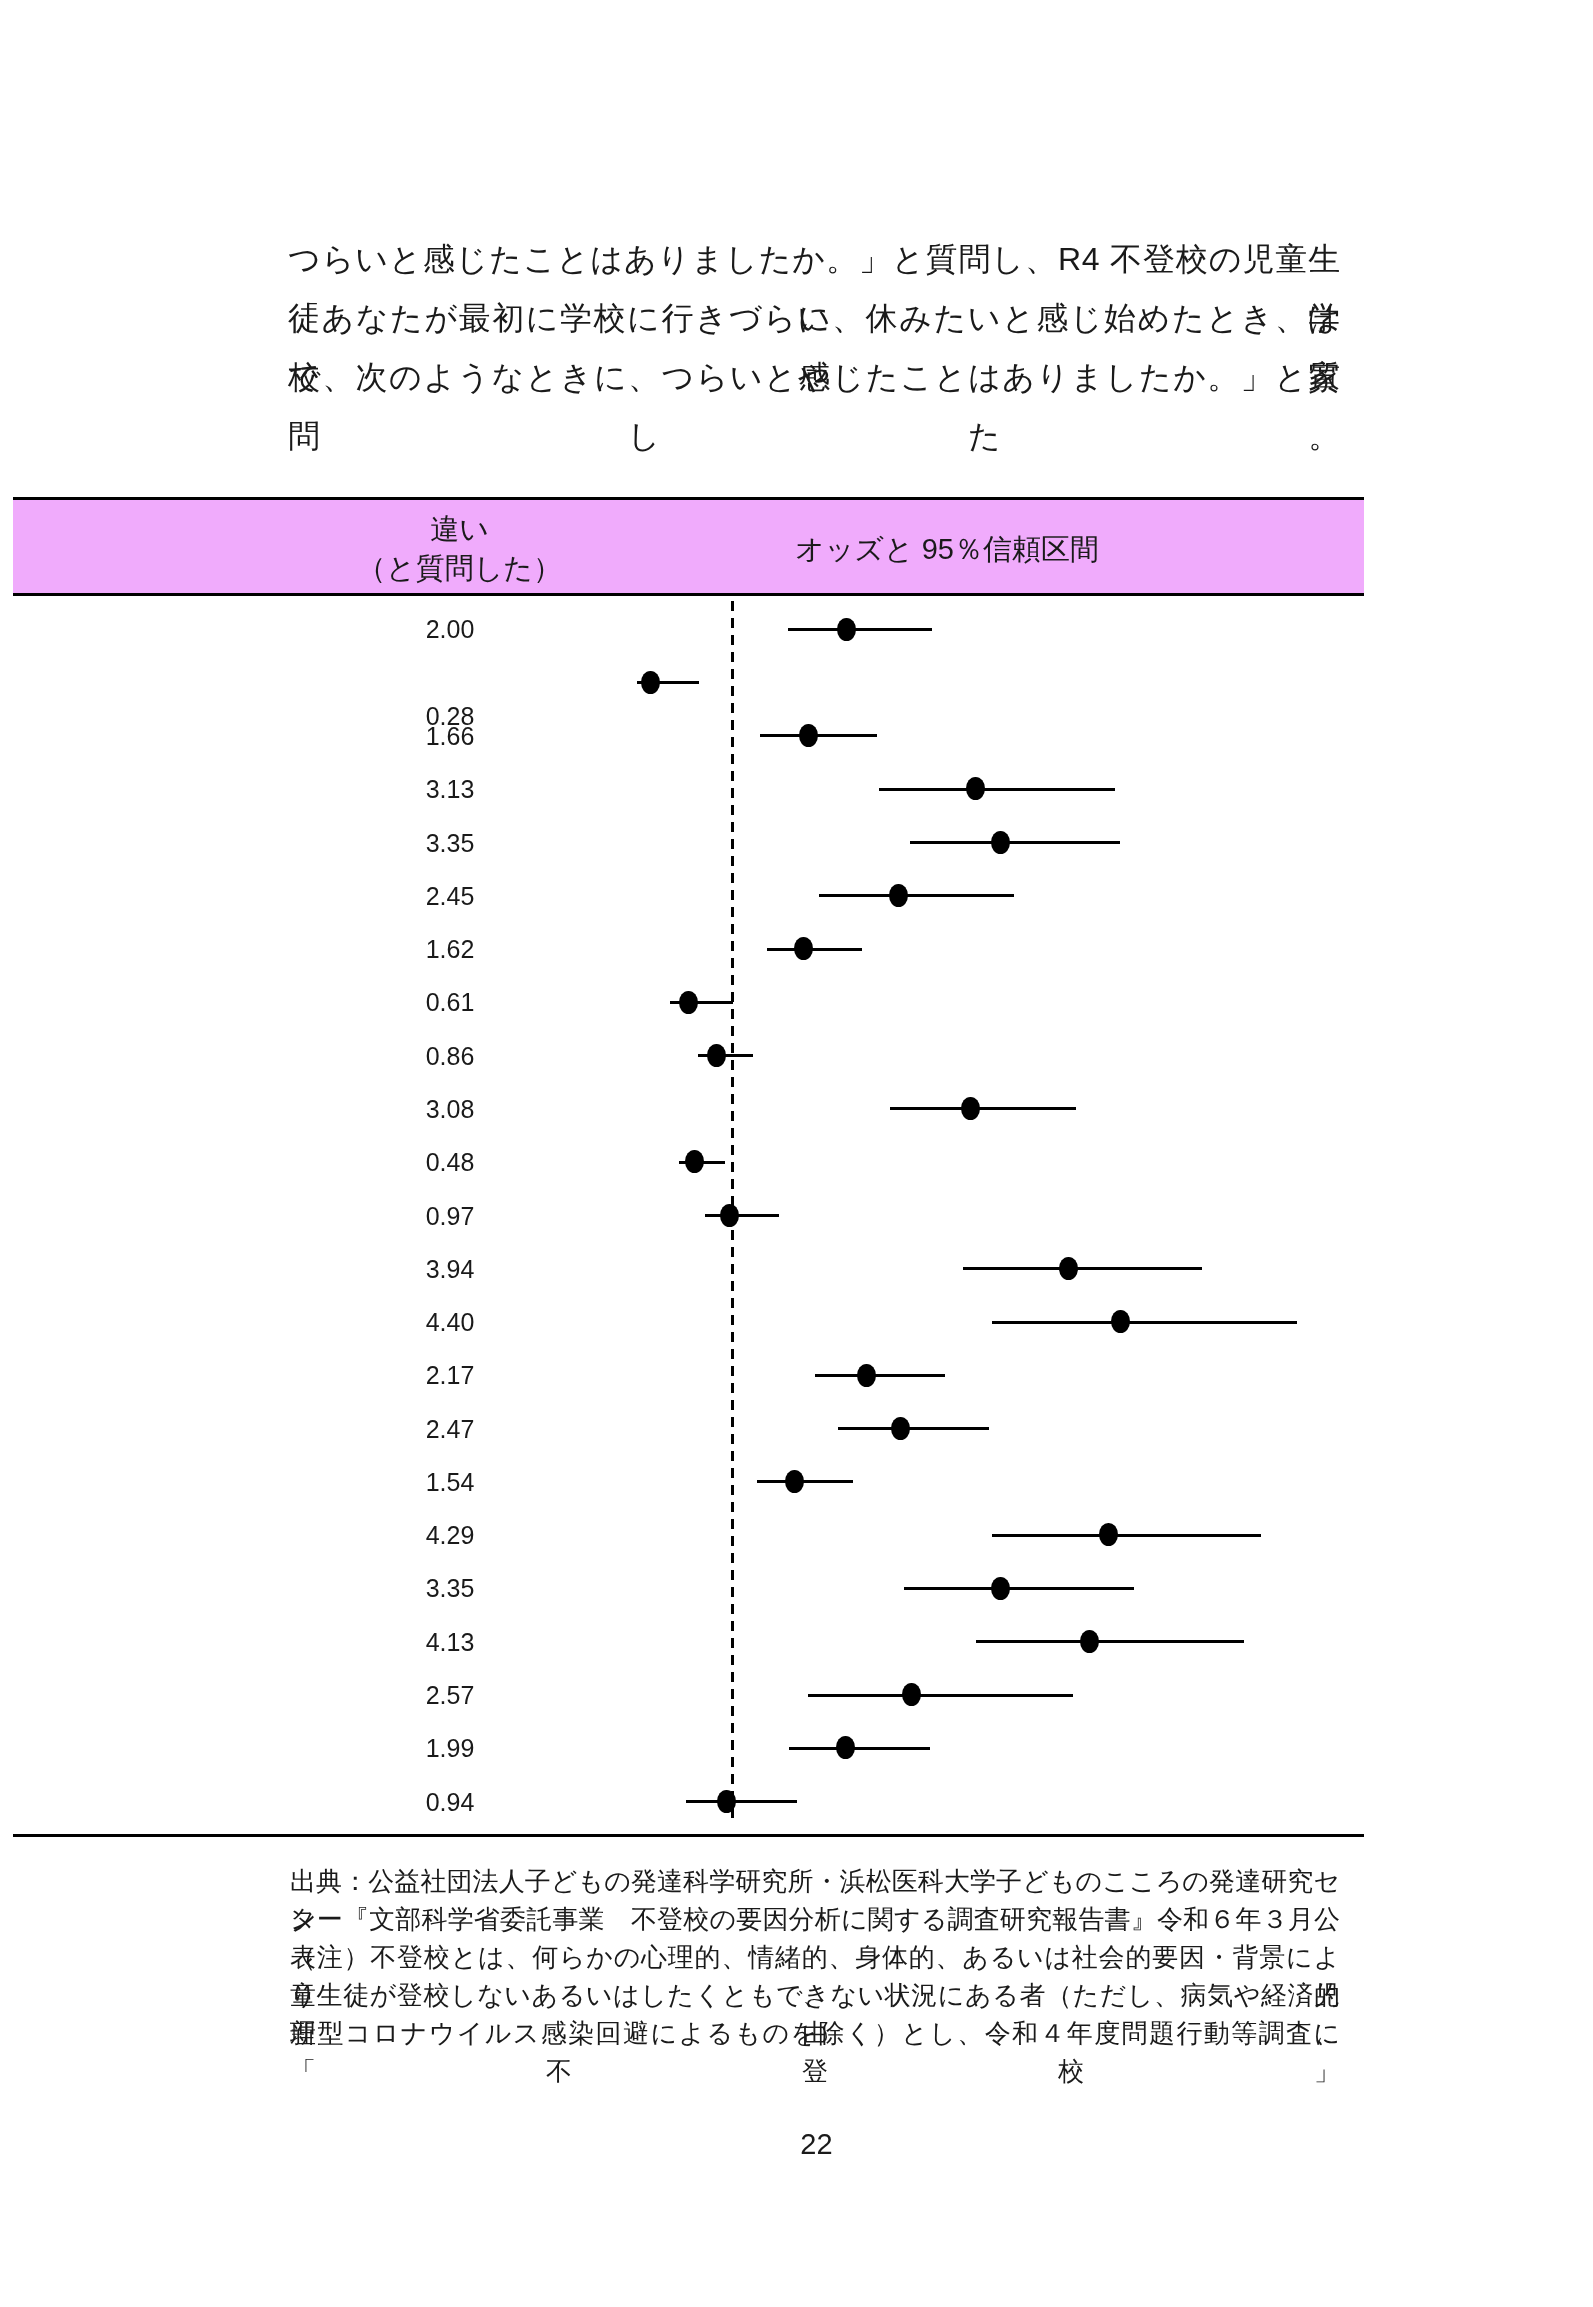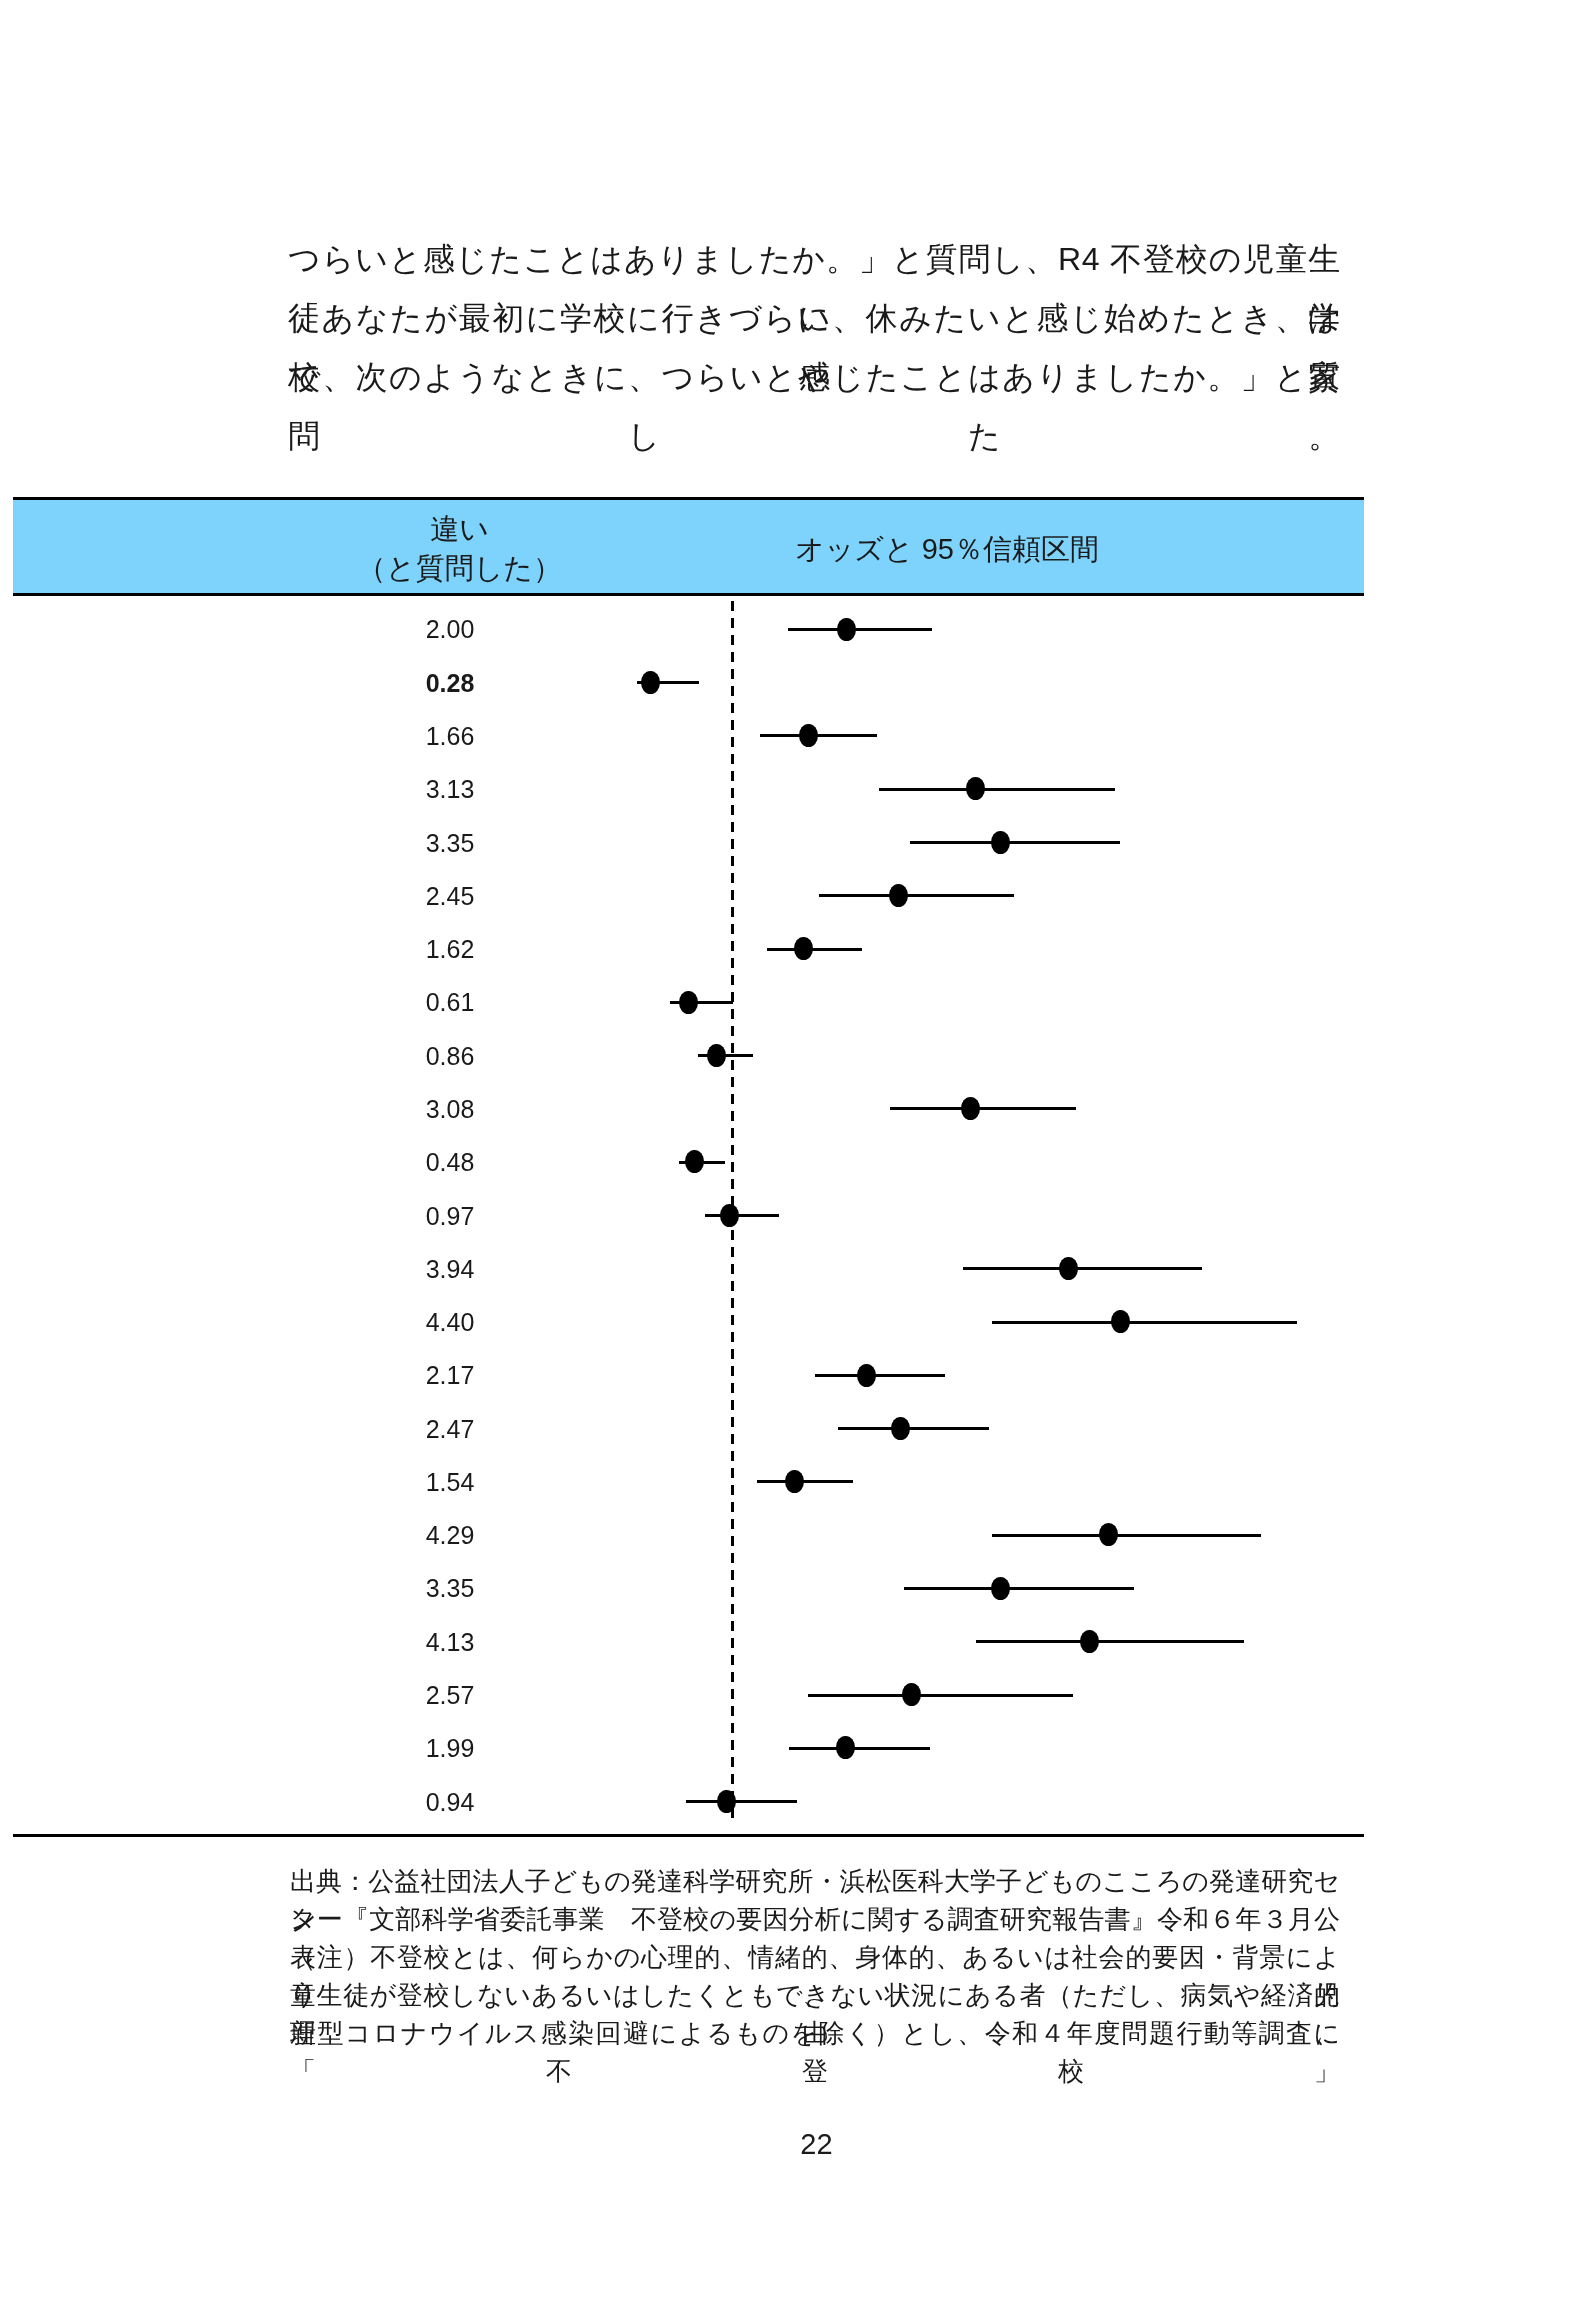--- a/index.html
+++ b/index.html
@@ -10,21 +10,21 @@
   }
   .abs{position:absolute;margin-left:13px;}
   
   #intro{left:275px;top:230px;width:1053px;}
   #intro .iline{
     height:59px;line-height:59px;font-size:32px;letter-spacing:0.7px;
     text-align:justify;text-align-last:justify;white-space:nowrap0;
   }
   
   .thead{
-    left:0;top:497px;width:1351px;height:93px;background:#7dd3fc;
+    left:0;top:497px;width:1351px;height:93px;background:#f0abfc;
     border-top:3.4px solid #000;border-bottom:3.4px solid #000;
   }
   .th1{left:309px;top:10.3px;width:275px;text-align:center;
        font-size:29px;line-height:39px;position:absolute;}
   .th2{left:728px;top:30px;width:412px;text-align:center;
        font-size:29px;line-height:39px;position:absolute;}
   
   .vlabel{
     position:absolute;width:240px;left:330px;text-align:center;
     font-size:25px;line-height:36px;color:#1a1a1a;
@@ -61,21 +61,21 @@
     <div>（と質問した）</div>
   </div>
   <div class="th2">オッズと 95％信頼区間</div>
 </div>
 
 <div id="plot">
   <div class="refline"></div>
 <div class="vlabel" style="top: 611px;">2.00</div>
     <div class="whisker" style="left: 788px; width: 144px; top: 628px;"></div>
     <div class="dot" style="left: 837px; top: 618px;"></div>
-    <div class="vlabel" style="top: 665px; font-weight: bold;">0.28</div>
+    <div class="vlabel" style="top: 698px;">0.28</div>
     <div class="whisker" style="left: 637px; width: 62px; top: 681px;"></div>
     <div class="dot" style="left: 641px; top: 671px;"></div>
     <div class="vlabel" style="top: 718px;">1.66</div>
     <div class="whisker" style="left: 760px; width: 117px; top: 734px;"></div>
     <div class="dot" style="left: 799px; top: 724px;"></div>
     <div class="vlabel" style="top: 771px;">3.13</div>
     <div class="whisker" style="left: 879px; width: 236px; top: 788px;"></div>
     <div class="dot" style="left: 966px; top: 777px;"></div>
     <div class="vlabel" style="top: 825px;">3.35</div>
     <div class="whisker" style="left: 910px; width: 210px; top: 841px;"></div>

